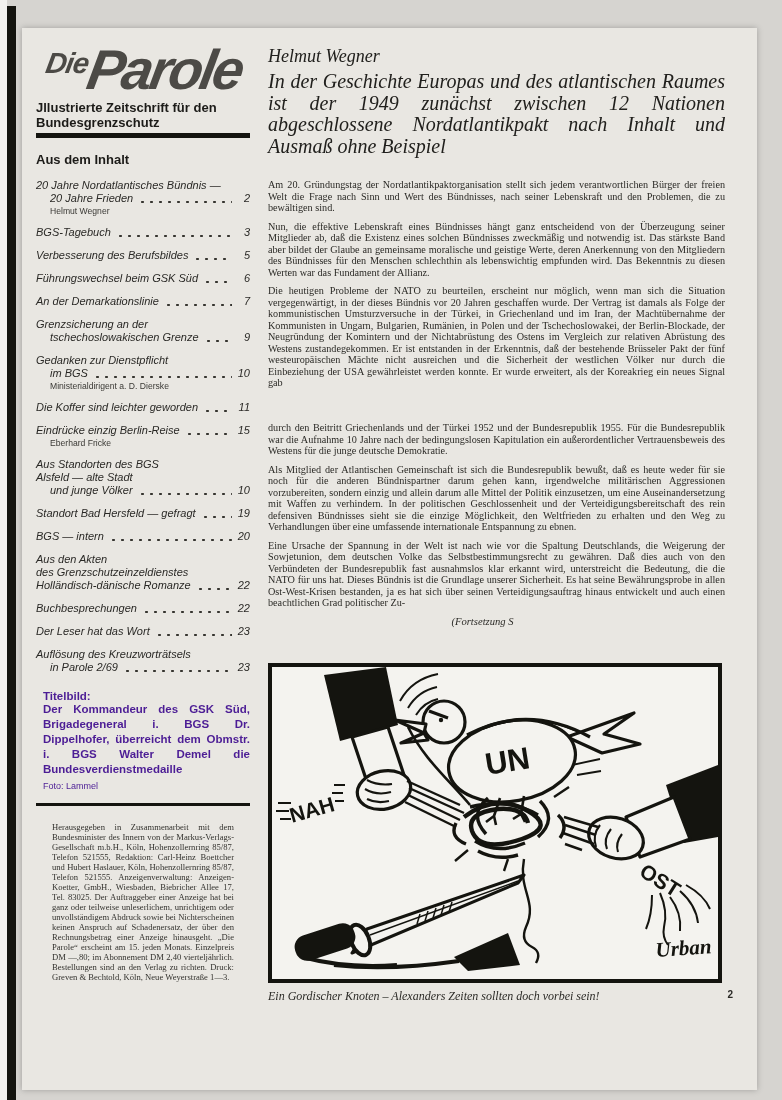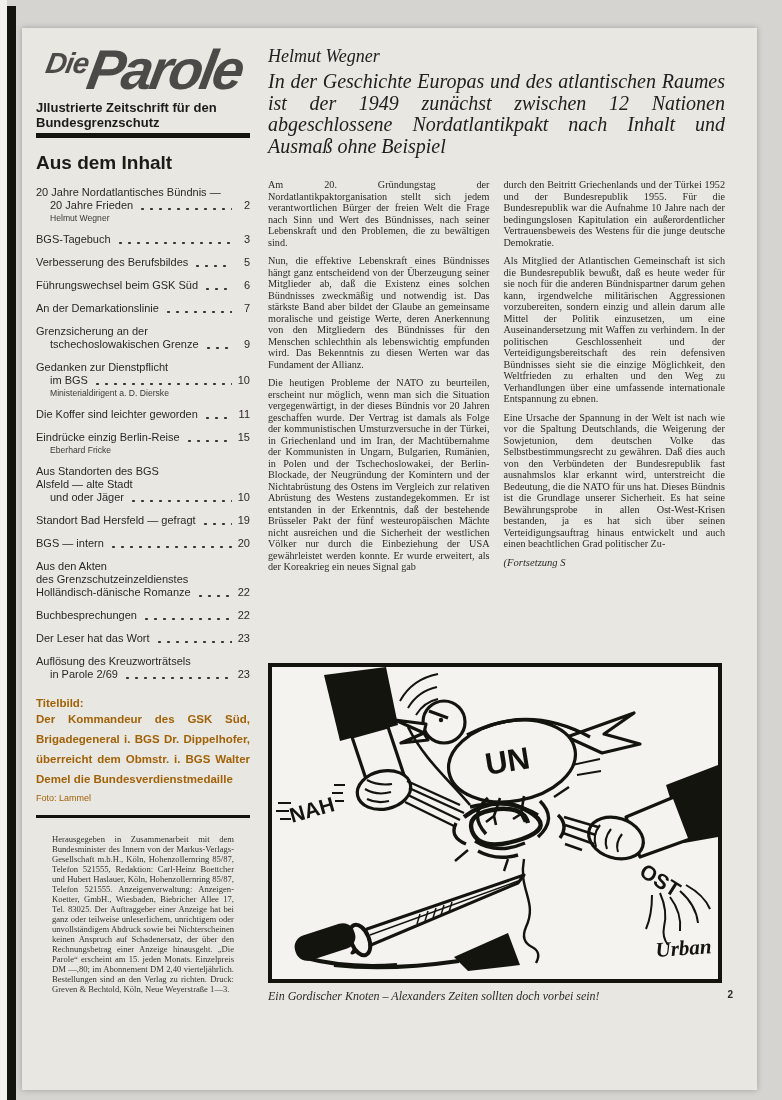--- a/index.html
+++ b/index.html
@@ -19,49 +19,49 @@
   
   .sidebar{position:absolute;left:14px;top:14px;width:214px;}
   .logo{transform:skewX(-10deg);transform-origin:left bottom;color:#4c4a46;
         font-family:"Liberation Sans",sans-serif;font-weight:bold;font-style:italic;
         line-height:1;white-space:nowrap;margin-left:4px;}
   .logo-die{font-size:29px;display:inline-block;vertical-align:16px;letter-spacing:-1px;margin-right:1px;}
   .logo-parole{font-size:56px;letter-spacing:-3px;}
   .subtitle{font-family:"Liberation Sans",sans-serif;font-weight:bold;font-size:13px;
             color:#1c1b18;margin-top:2px;letter-spacing:0;}
   .mast-rule{height:5px;background:#14140f;margin-top:3px;}
-  .inhalt{font-family:"Liberation Sans",sans-serif;font-weight:bold;font-size:19px;
+  .inhalt{font-family:"Liberation Sans",sans-serif;font-weight:bold;font-size:13px;
           margin:14px 0 12px 0;color:#1c1b18;}
   .toc{font-family:"Liberation Sans",sans-serif;font-size:11px;line-height:13px;color:#2a2926;}
   .toc-item{margin-bottom:10px;}
-  .toc-line{display:flex;align-items:flex-end;}
+  .toc-line{display:flex;align-items:flex-end;font-style:italic;}
   .toc-line .t{white-space:nowrap;}
   .toc-line.ind{padding-left:14px;}
   .leader{flex:1 1 auto;min-width:4px;align-self:flex-end;height:10px;margin:0 3px 1px 5px;
           background-image:radial-gradient(circle,#35342f 1.05px,transparent 1.5px);
           background-size:9px 4px;background-repeat:repeat-x;background-position:0 100%;}
   .pg{min-width:15px;text-align:right;}
   .toc-author{font-size:8.6px;line-height:10px;padding-left:14px;color:#3a3935;margin-top:1px;}
-  .titelbild{font-family:"Liberation Sans",sans-serif;color:#a16207;margin-top:16px;}
+  .titelbild{font-family:"Liberation Sans",sans-serif;color:#4c1d95;margin-top:16px;margin-left:7px;}
   .tb-label{font-weight:bold;font-size:11.5px;margin:0;}
-  .tb-text{font-weight:bold;font-size:11.5px;line-height:20px;margin:0;text-align:justify;}
+  .tb-text{font-weight:bold;font-size:11.5px;line-height:15px;margin:0;text-align:justify;}
   .tb-credit{font-size:9px;margin:4px 0 0 0;}
   .imp-rule{height:3px;background:#14140f;margin:12px 0 8px 0;}
   .impressum{font-size:8.6px;line-height:10px;text-align:justify;margin:16px;color:#33322e;}
   
   .article{position:absolute;left:246px;top:18px;width:457px;}
   .author{font-style:italic;font-size:18px;margin:0 0 4px 0;color:#21201d;}
   .title{font-family:"Liberation Sans",sans-serif;font-weight:bold;font-size:28px;
          line-height:31px;letter-spacing:-.3px;margin:0 0 16px 0;color:#111009;}
   .lead{font-style:italic;font-size:20px;line-height:21.5px;margin:0;color:#21201d;
         text-align:justify;}
-  .cols{display:flex;gap:14px;margin-top:22px;height:472px;overflow:hidden;}
+  .cols{display:flex;gap:14px;margin-top:22px;height:472px;overflow:hidden;flex-direction:column;}
   .col{flex:1 1 0;}
   .body-p{font-size:10.2px;line-height:11.5px;text-align:justify;margin:0 0 7px 0;color:#2b2a26;}
-  .cont{font-style:italic;font-size:10.6px;text-align:left;padding-right:28px;color:#2b2a26;}
+  .cont{font-style:italic;font-size:10.6px;text-align:center;padding-right:28px;color:#2b2a26;}
   .cartoon-wrap{margin-top:12px;}
   .cartoon-box{width:446px;border:4px solid #14140f;background:#f4f3ef;}
   .cartoon-box svg{display:block;}
   .caption-row{display:flex;align-items:flex-start;margin-top:6px;width:465px;}
   .caption{font-style:italic;font-size:12px;color:#2b2a26;flex:1;}
   .pagenum{font-family:"Liberation Sans",sans-serif;font-weight:bold;font-size:10px;color:#2b2a26;}
   .svgtext{font-family:"Liberation Sans",sans-serif;font-weight:bold;fill:#14140f;}
   .sig{font-family:"Liberation Serif",serif;font-style:italic;font-weight:bold;fill:#14140f;}
 </style>
 </head>
@@ -156,21 +156,21 @@
           <div class="toc-author">Eberhard Fricke</div>
         </div>
         <div class="toc-item">
           <div class="toc-line">
             <span class="t">Aus Standorten des BGS</span>
           </div>
           <div class="toc-line">
             <span class="t">Alsfeld — alte Stadt</span>
           </div>
           <div class="toc-line ind">
-            <span class="t">und oder Jäger</span>
+            <span class="t">und junge Völker</span>
             <span class="leader"></span>
             <span class="pg">10</span>
           </div>
         </div>
         <div class="toc-item">
           <div class="toc-line">
             <span class="t">Standort Bad Hersfeld — gefragt</span>
             <span class="leader"></span>
             <span class="pg">19</span>
           </div>

